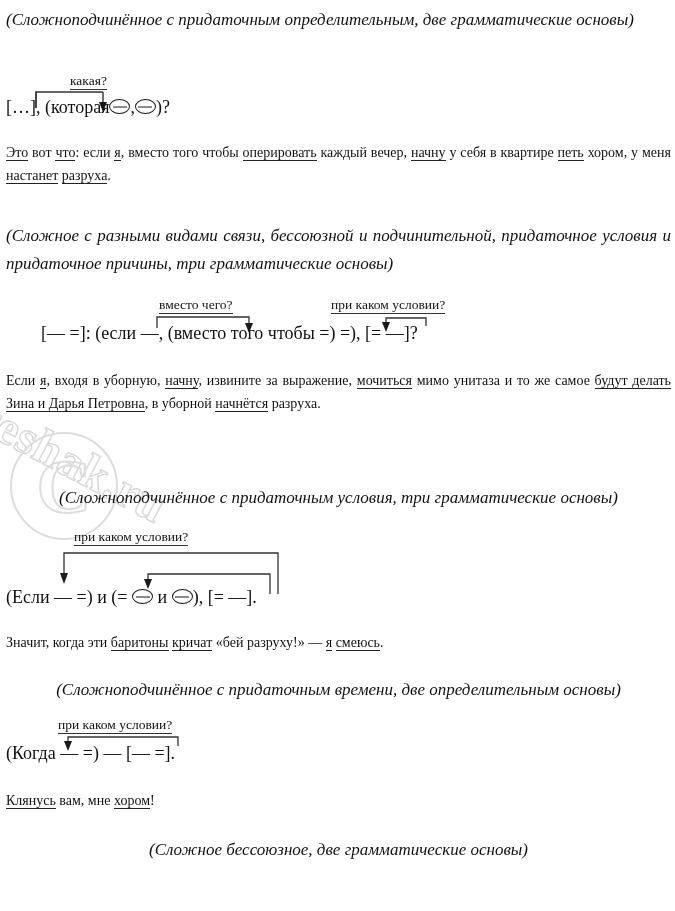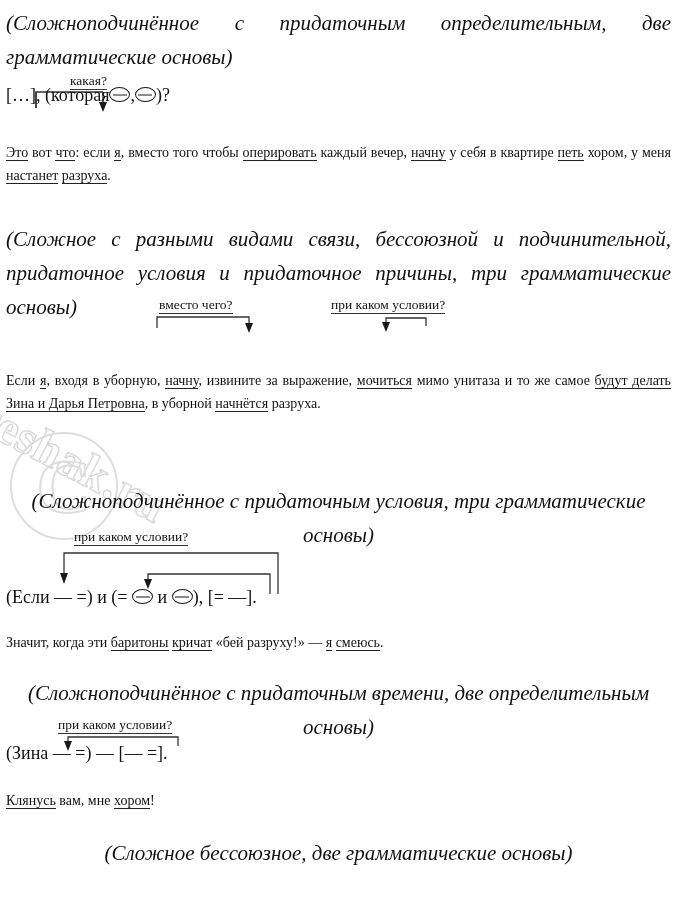--- a/index.html
+++ b/index.html
@@ -66,21 +66,21 @@
 
   
   #page {
     position: relative;
     z-index: 2;
     padding: 0 4px 0 6px;
   }
 
   .note {
     font-style: italic;
-    font-size: 21px;
+    font-size: 17px;
     line-height: 1.62;
     margin: 0;
     text-align: justify;
   }
   .note.no-just { text-align: center; }
 
   .sentence {
     font-size: 14px;
     line-height: 1.62;
     margin: 0;
@@ -153,40 +153,43 @@
   <p class="note abs" style="left:6px; top:6px; width:665px;">(Сложноподчинённое с придаточным определительным, две грамматические основы)</p>
 
   <div class="scheme abs" style="left:6px; top:74px; width:300px; height:46px;">
     <div class="q" style="left:64px; top:0px;">какая?</div>
     <svg class="arcsvg" width="300" height="46">
       <path d="M 30 34 L 30 18 L 97 18" fill="none" stroke="#333" stroke-width="1.4"></path>
       <path d="M 97 18 L 97 30" fill="none" stroke="#333" stroke-width="1.4" transform="translate(0,0)"></path>
       <path d="M 30 34 L 30 18" fill="none" stroke="#333" stroke-width="1.4"></path>
       <polygon points="93,28 101,28 97,38" fill="#1a1a1a"></polygon>
     </svg>
-    <div class="row" style="left:0px; top:12px;">
+    <div class="row" style="left:0px; top:24px;">
       <span>[…], (которая</span><span class="oval"></span><span>,</span><span class="oval"></span><span>)?</span>
     </div>
   </div>
 
   <p class="sentence abs" id="sentence-1" style="left:6px; top:142px; width:665px;"><span class="gram-run">Это</span><span> вот </span><span class="gram-run">что</span><span>: если </span><span class="gram-run">я</span><span>, вместо того чтобы </span><span class="gram-run">оперировать</span><span> каждый вечер, </span><span class="gram-run">начну</span><span> у себя в квартире </span><span class="gram-run">петь</span><span> хором, у меня </span><span class="gram-run">настанет</span><span> </span><span class="gram-run">разруха</span><span>.</span></p>
 
   <p class="note abs" style="left:6px; top:222px; width:665px;">(Сложное с разными видами связи, бессоюзной и подчинительной, придаточное условия и придаточное причины, три грамматические основы)</p>
 
   <div class="scheme abs" style="left:6px; top:298px; width:480px; height:46px;margin-left:35px;">
     <div class="q" style="left:118px; top:0px;">вместо чего?</div>
     <div class="q nounder" style="left:290px; top:0px; border-bottom:1.2px solid #333;">при каком условии?</div>
     <svg class="arcsvg" width="480" height="46">
 
       <path d="M 116 30 L 116 19 L 208 19 L 208 26" fill="none" stroke="#333" stroke-width="1.3"></path>
       <polygon points="204,25 212,25 208,35" fill="#1a1a1a"></polygon>
 
       <path d="M 345 28 L 345 20 L 385 20 L 385 28" fill="none" stroke="#333" stroke-width="1.3"></path>
       <polygon points="341,24 349,24 345,34" fill="#1a1a1a"></polygon>
     </svg>
+    <div class="row" style="left:0px; top:26px;">
+      <span>[— =]: (если —, (вместо того чтобы =) </span><span>=), [= —]?</span>
+    </div>
   </div>
 
   <p class="sentence abs" id="sentence-2" style="left:6px; top:370px; width:665px;"><span>Если </span><span class="gram-run">я</span><span>, входя в уборную, </span><span class="gram-run">начну</span><span>, извините за выражение, </span><span class="gram-run">мочиться</span><span> мимо унитаза и то же самое </span><span class="gram-run">будут делать</span><span> </span><span class="gram-run">Зина и Дарья Петровна</span><span>, в уборной </span><span class="gram-run">начнётся</span><span> разруха.</span></p>
 
   <p class="note abs no-just" style="left:6px; top:484px; width:665px;">(Сложноподчинённое с придаточным условия, три грамматические основы)</p>
 
   <div class="scheme abs" style="left:6px; top:530px; width:320px; height:80px;">
     <div class="q" style="left:68px; top:0px;">при каком условии?</div>
     <svg class="arcsvg" width="320" height="80">
 
@@ -205,21 +208,21 @@
 
   <p class="note abs no-just" style="left:6px; top:676px; width:665px;">(Сложноподчинённое с придаточным времени, две определительным основы)</p>
 
   <div class="scheme abs" style="left:6px; top:718px; width:300px; height:48px;">
     <div class="q" style="left:52px; top:0px;">при каком условии?</div>
     <svg class="arcsvg" width="300" height="48">
       <path d="M 172 28 L 172 19 L 62 19 L 62 24" fill="none" stroke="#333" stroke-width="1.3"></path>
       <polygon points="58,23 66,23 62,33" fill="#1a1a1a"></polygon>
     </svg>
     <div class="row" style="left:0px; top:26px;">
-      <span>(Зина </span><span>— =) — [— =].</span>
+      <span>(Когда </span><span>— =) — [— =].</span>
     </div>
   </div>
 
   <p class="sentence abs left" id="sentence-4" style="left:6px; top:790px; width:665px;"><span class="gram-run">Клянусь</span><span> вам, мне </span><span class="gram-run">хором</span><span>!</span></p>
 
   <p class="note abs no-just" style="left:6px; top:836px; width:665px;">(Сложное бессоюзное, две грамматические основы)</p>
 
   <div class="scheme abs" style="left:10px; top:876px; width:200px; height:28px;">
     <div class="row" style="left:0px; top:0px;"></div>
   </div>

